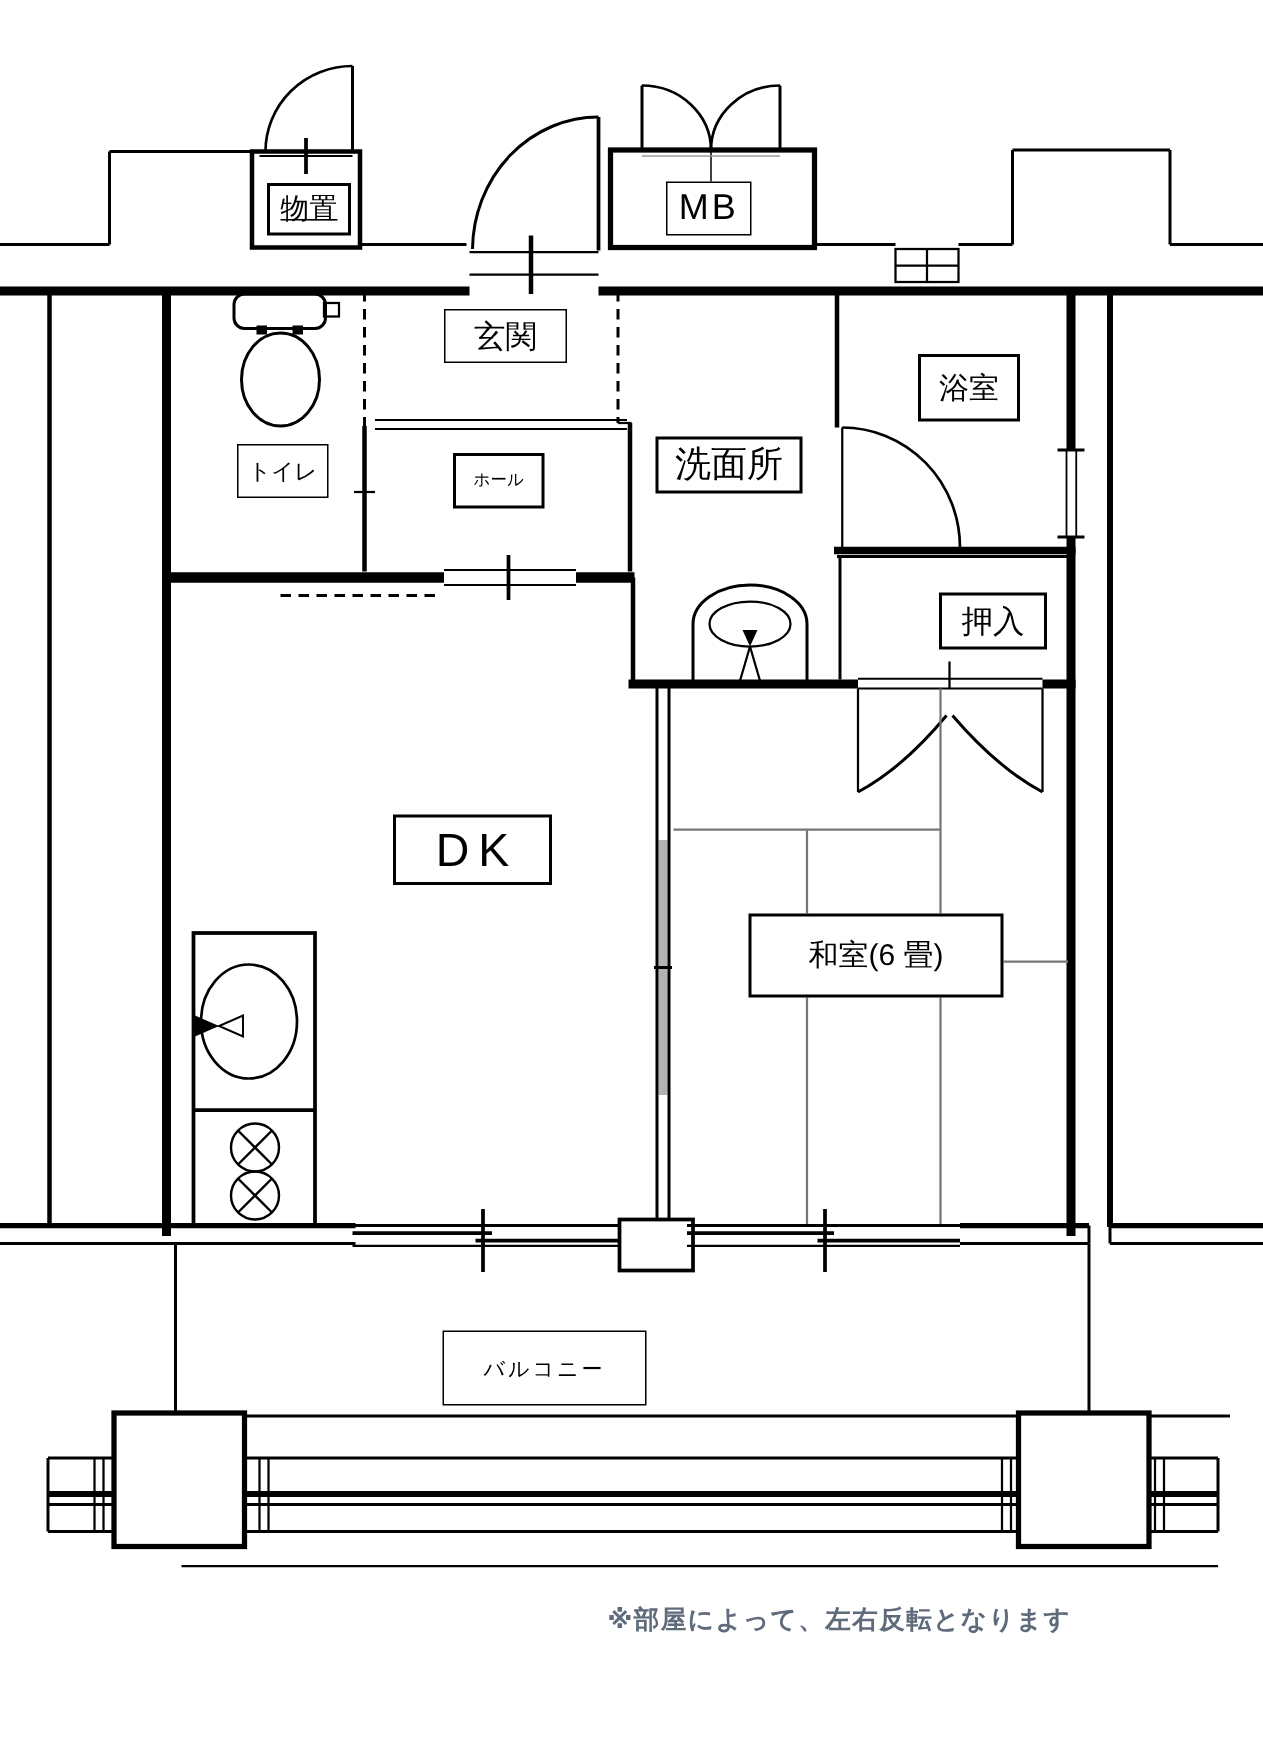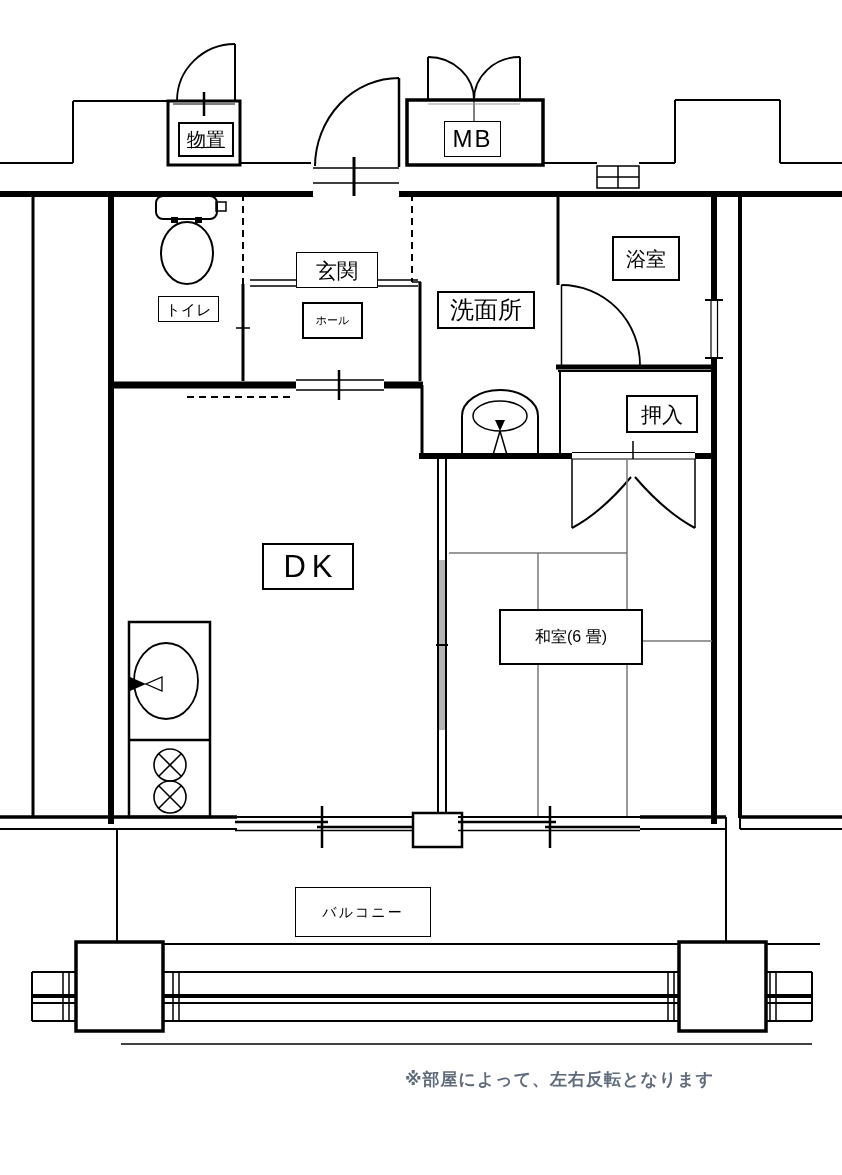--- a/index.html
+++ b/index.html
@@ -8,28 +8,28 @@
     font-family:"Liberation Sans","DejaVu Sans",sans-serif;overflow:hidden;
   }
   #plan-root svg{position:absolute;left:0;top:0;}
   .label{
     position:absolute;display:flex;align-items:center;justify-content:center;
     background:#fff;color:#000;border:2px solid #000;box-sizing:border-box;
     white-space:nowrap;line-height:1;
   }
   .lbl-storage   {left:178px;top:122px;width:56px;height:35px;font-size:19px;text-decoration:underline;}
   .lbl-mb        {left:444px;top:121px;width:57px;height:36px;font-size:24px;letter-spacing:2px;border-width:1px;}
-  .lbl-entrance  {left:296px;top:206px;width:82px;height:36px;font-size:21px;border-width:1px;margin-top:46px;}
+  .lbl-entrance  {left:296px;top:206px;width:82px;height:36px;font-size:21px;border-width:1px;}
   .lbl-hall      {left:302px;top:302px;width:61px;height:37px;font-size:11px;}
-  .lbl-toilet    {left:158px;top:296px;width:61px;height:26px;font-size:15px;border-width:1px;}
+  .lbl-toilet    {left:158px;top:296px;width:61px;height:36px;font-size:15px;border-width:1px;}
   .lbl-bathroom  {left:612px;top:236px;width:68px;height:45px;font-size:20px;}
   .lbl-washroom  {left:437px;top:291px;width:98px;height:38px;font-size:24px;}
   .lbl-closet    {left:606px;top:395px;width:72px;height:38px;font-size:21px;margin-left:20px;}
-  .lbl-dk        {left:262px;top:543px;width:92px;height:47px;font-size:31px;letter-spacing:6px;padding-left:6px;}
-  .lbl-washitsu  {left:499px;top:609px;width:144px;height:56px;font-size:16px;}
+  .lbl-dk        {left:262px;top:543px;width:106px;height:47px;font-size:31px;letter-spacing:6px;padding-left:6px;}
+  .lbl-washitsu  {left:499px;top:609px;width:170px;height:56px;font-size:20px;}
   .lbl-balcony   {left:295px;top:887px;width:136px;height:50px;font-size:14px;letter-spacing:2px;border-width:1px;}
   .lbl-title     {left:122px;top:1045px;width:183px;height:67px;font-size:37px;border-width:3px;
                   font-family:"Liberation Serif","DejaVu Serif",serif;font-weight:bold;}
   .lbl-note      {left:405px;top:1071px;border:none;background:transparent;font-size:17px;
                   color:#5f6b7b;letter-spacing:1px;font-weight:bold;}
 </style>
 </head>
 <body>
 
 <div id="plan-root">

